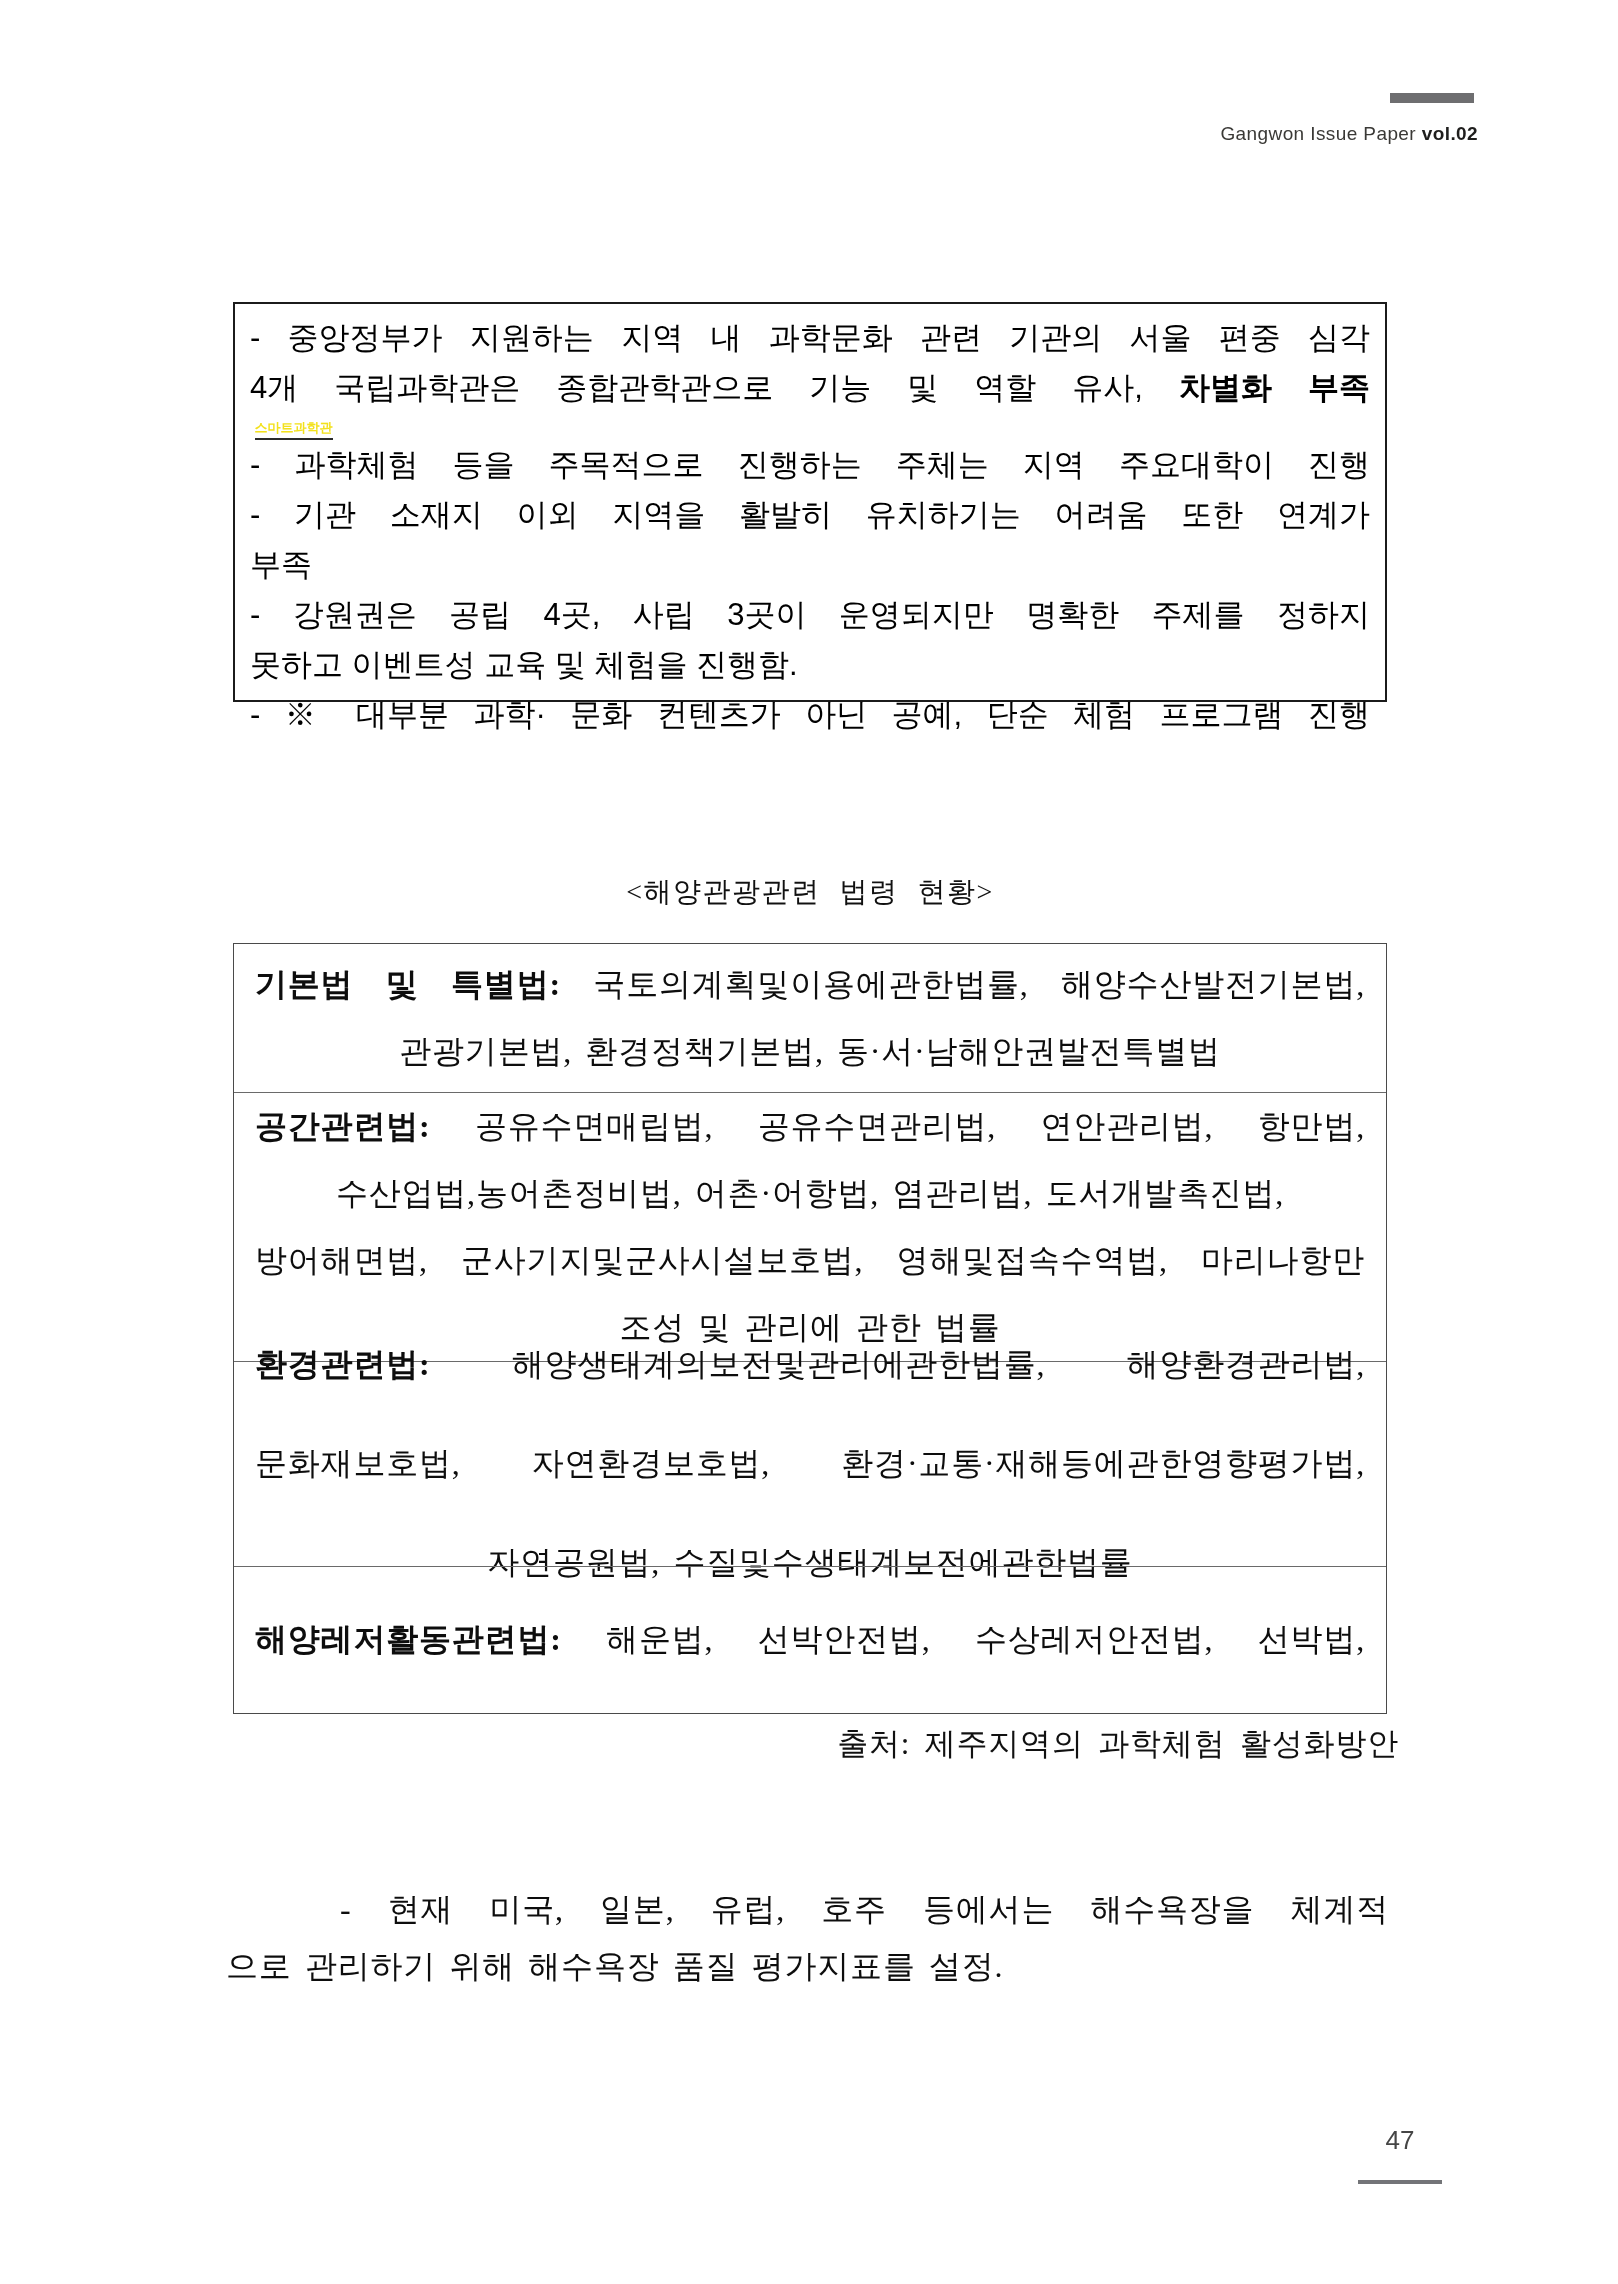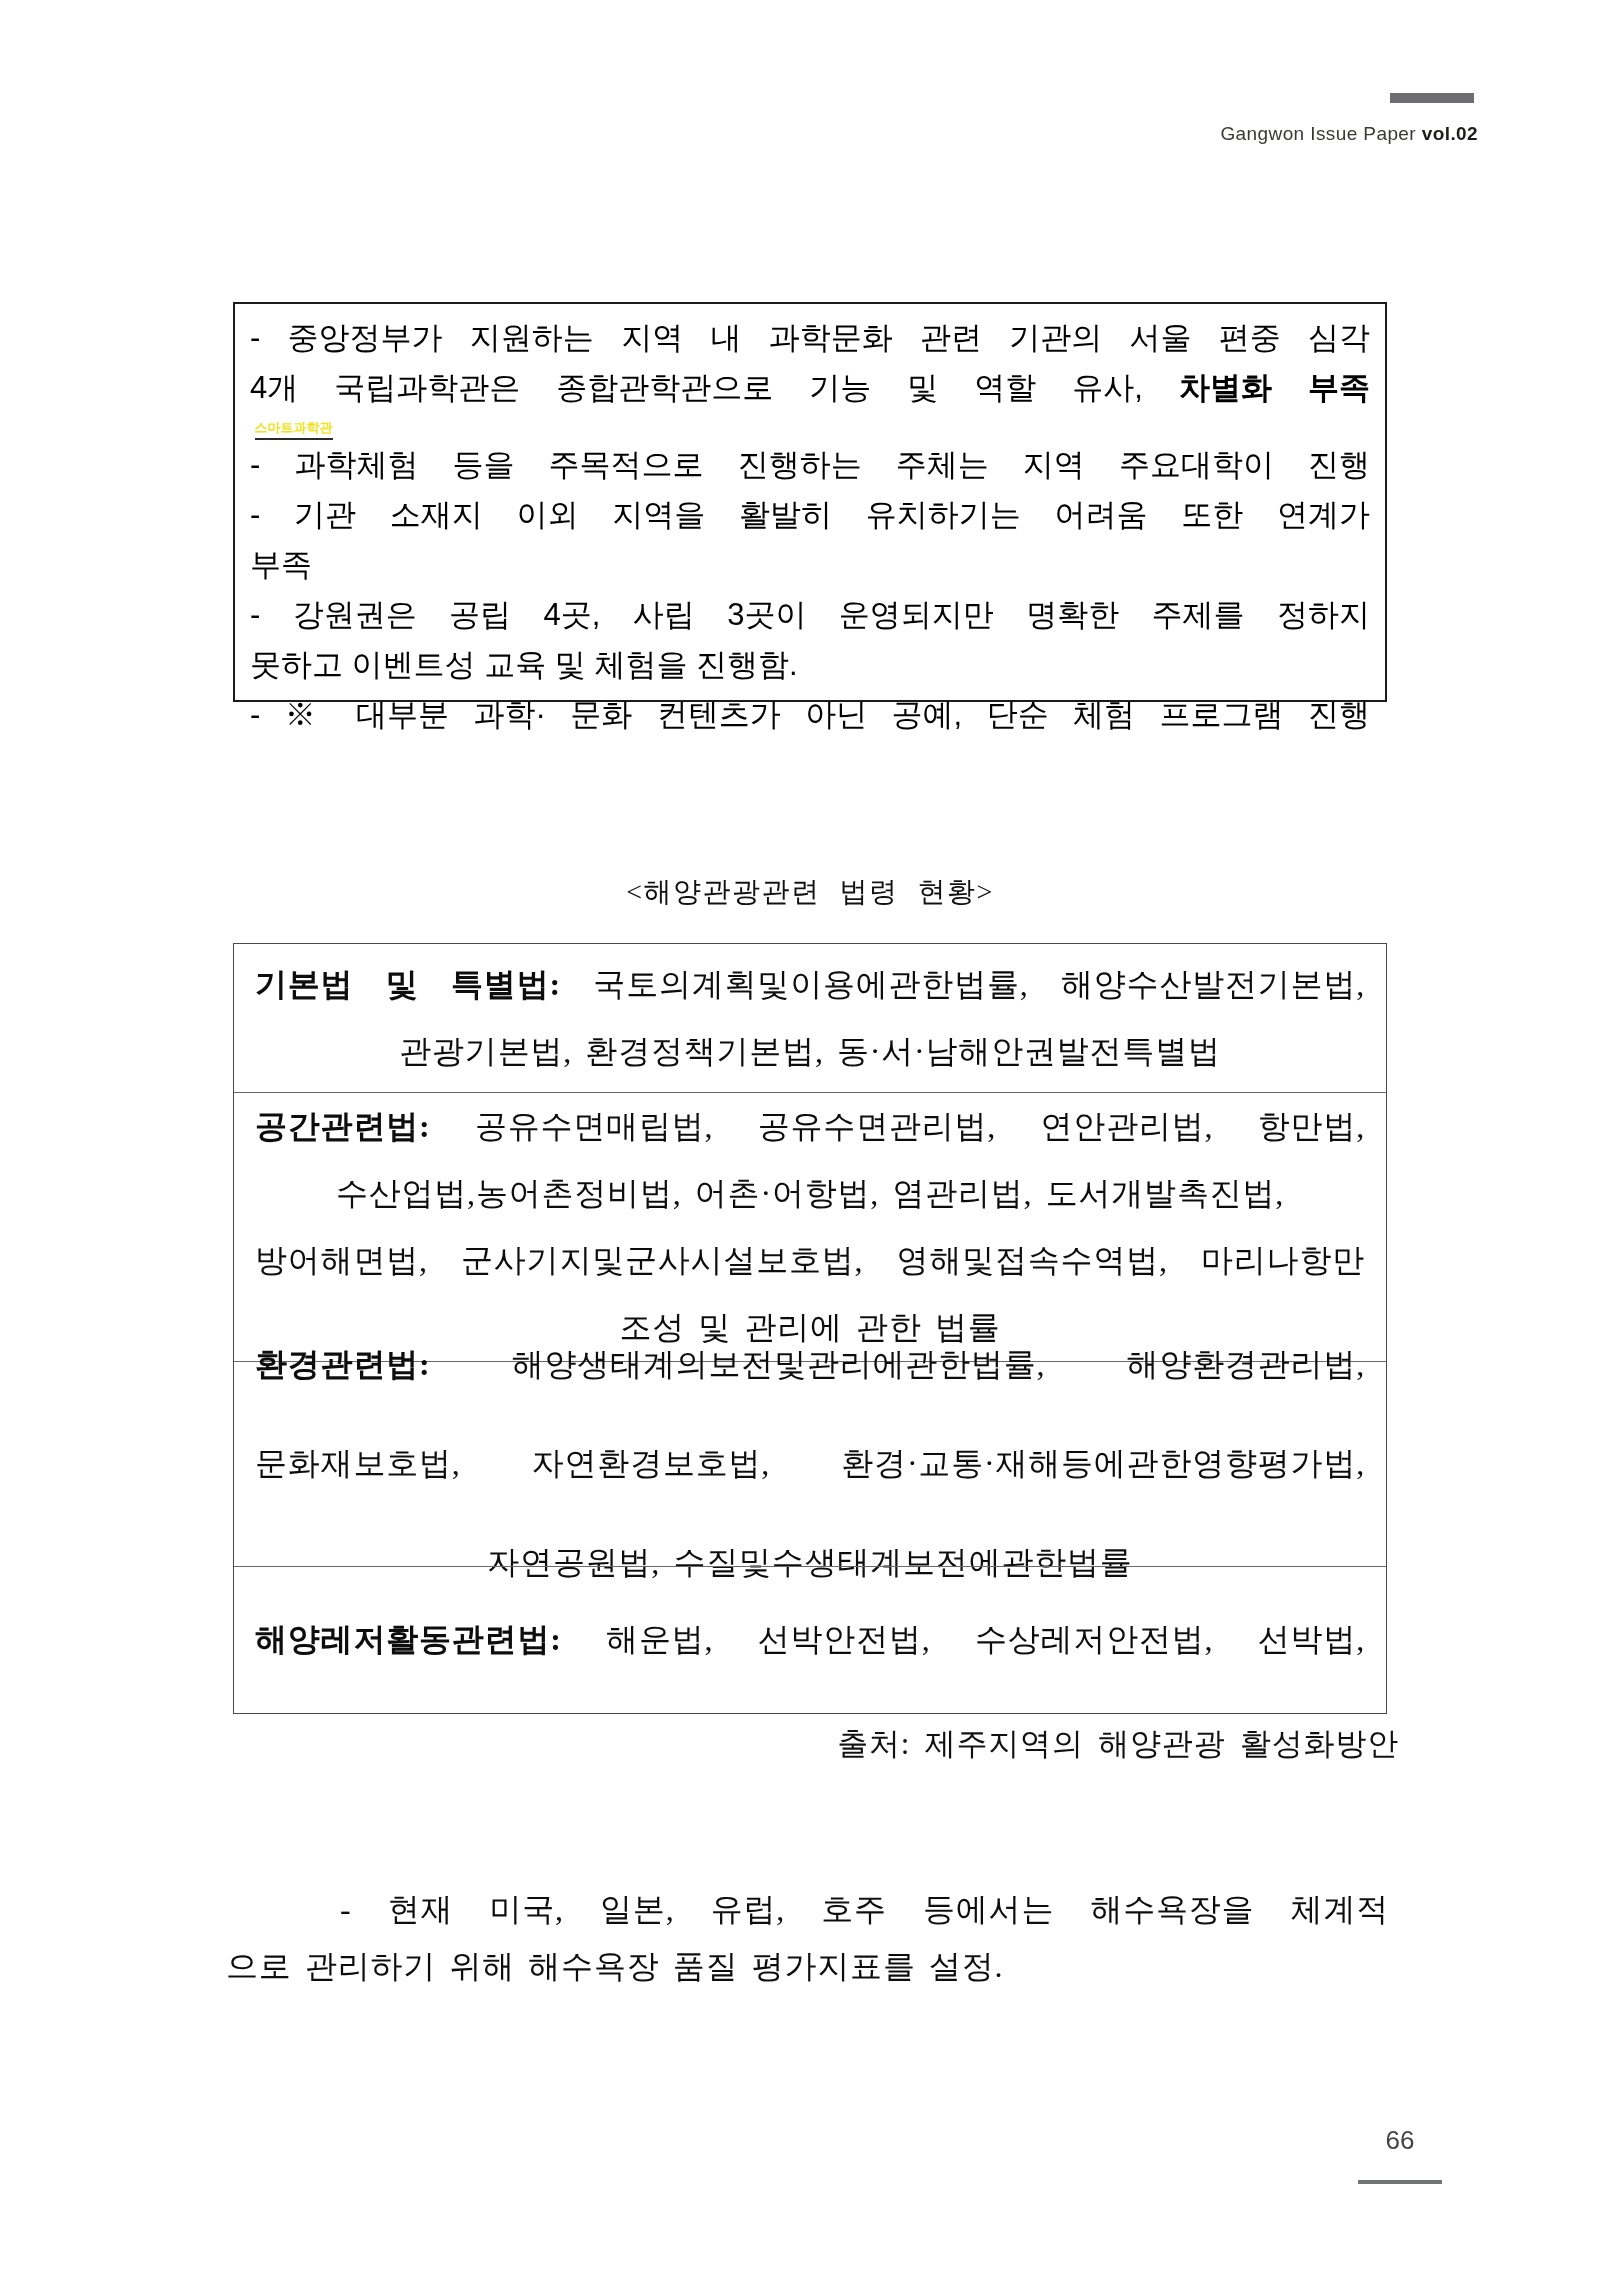--- a/index.html
+++ b/index.html
@@ -107,22 +107,22 @@
   <div class="t-row row-3">
     <div class="jl"><span class="lbl">환경관련법:</span> <span>해양생태계의보전및관리에관한법률, 해양환경관리법,</span></div>
     <div class="jl">문화재보호법, 자연환경보호법, 환경·교통·재해등에관한영향평가법,</div>
     <div class="cl">자연공원법, 수질및수생태계보전에관한법률</div>
   </div>
   <div class="t-row row-4">
     <div class="jl"><span class="lbl">해양레저활동관련법:</span> <span>해운법, 선박안전법, 수상레저안전법, 선박법,</span></div>
   </div>
 </div>
 
-<div class="tbl-source">출처: 제주지역의 해양관광 활성화방안</div>
+<div class="tbl-source">출처: 제주지역의 과학체험 활성화방안</div>
 
 <div class="body-para">
   <div class="indent jl">- 현재 미국, 일본, 유럽, 호주 등에서는 해수욕장을 체계적</div>
   <div>으로 관리하기 위해 해수욕장 품질 평가지표를 설정.</div>
 </div>
 
-<div class="page-num">66</div>
+<div class="page-num">47</div>
 <div class="footer-rule"></div>
 
 
 </body></html>

